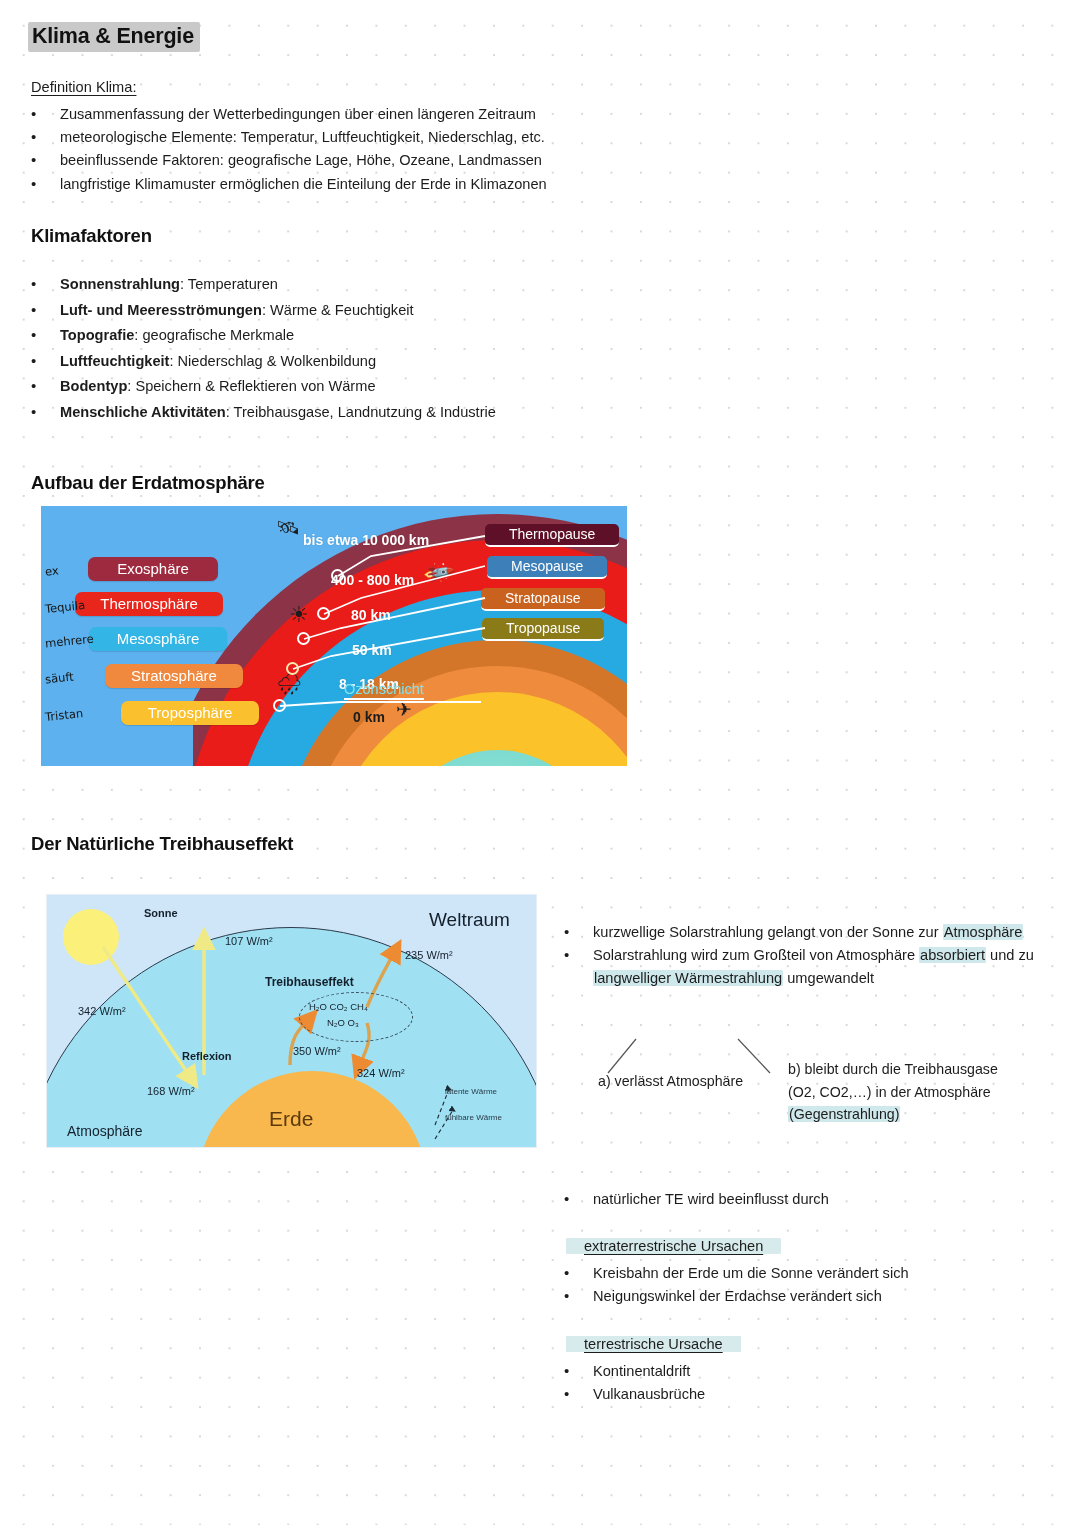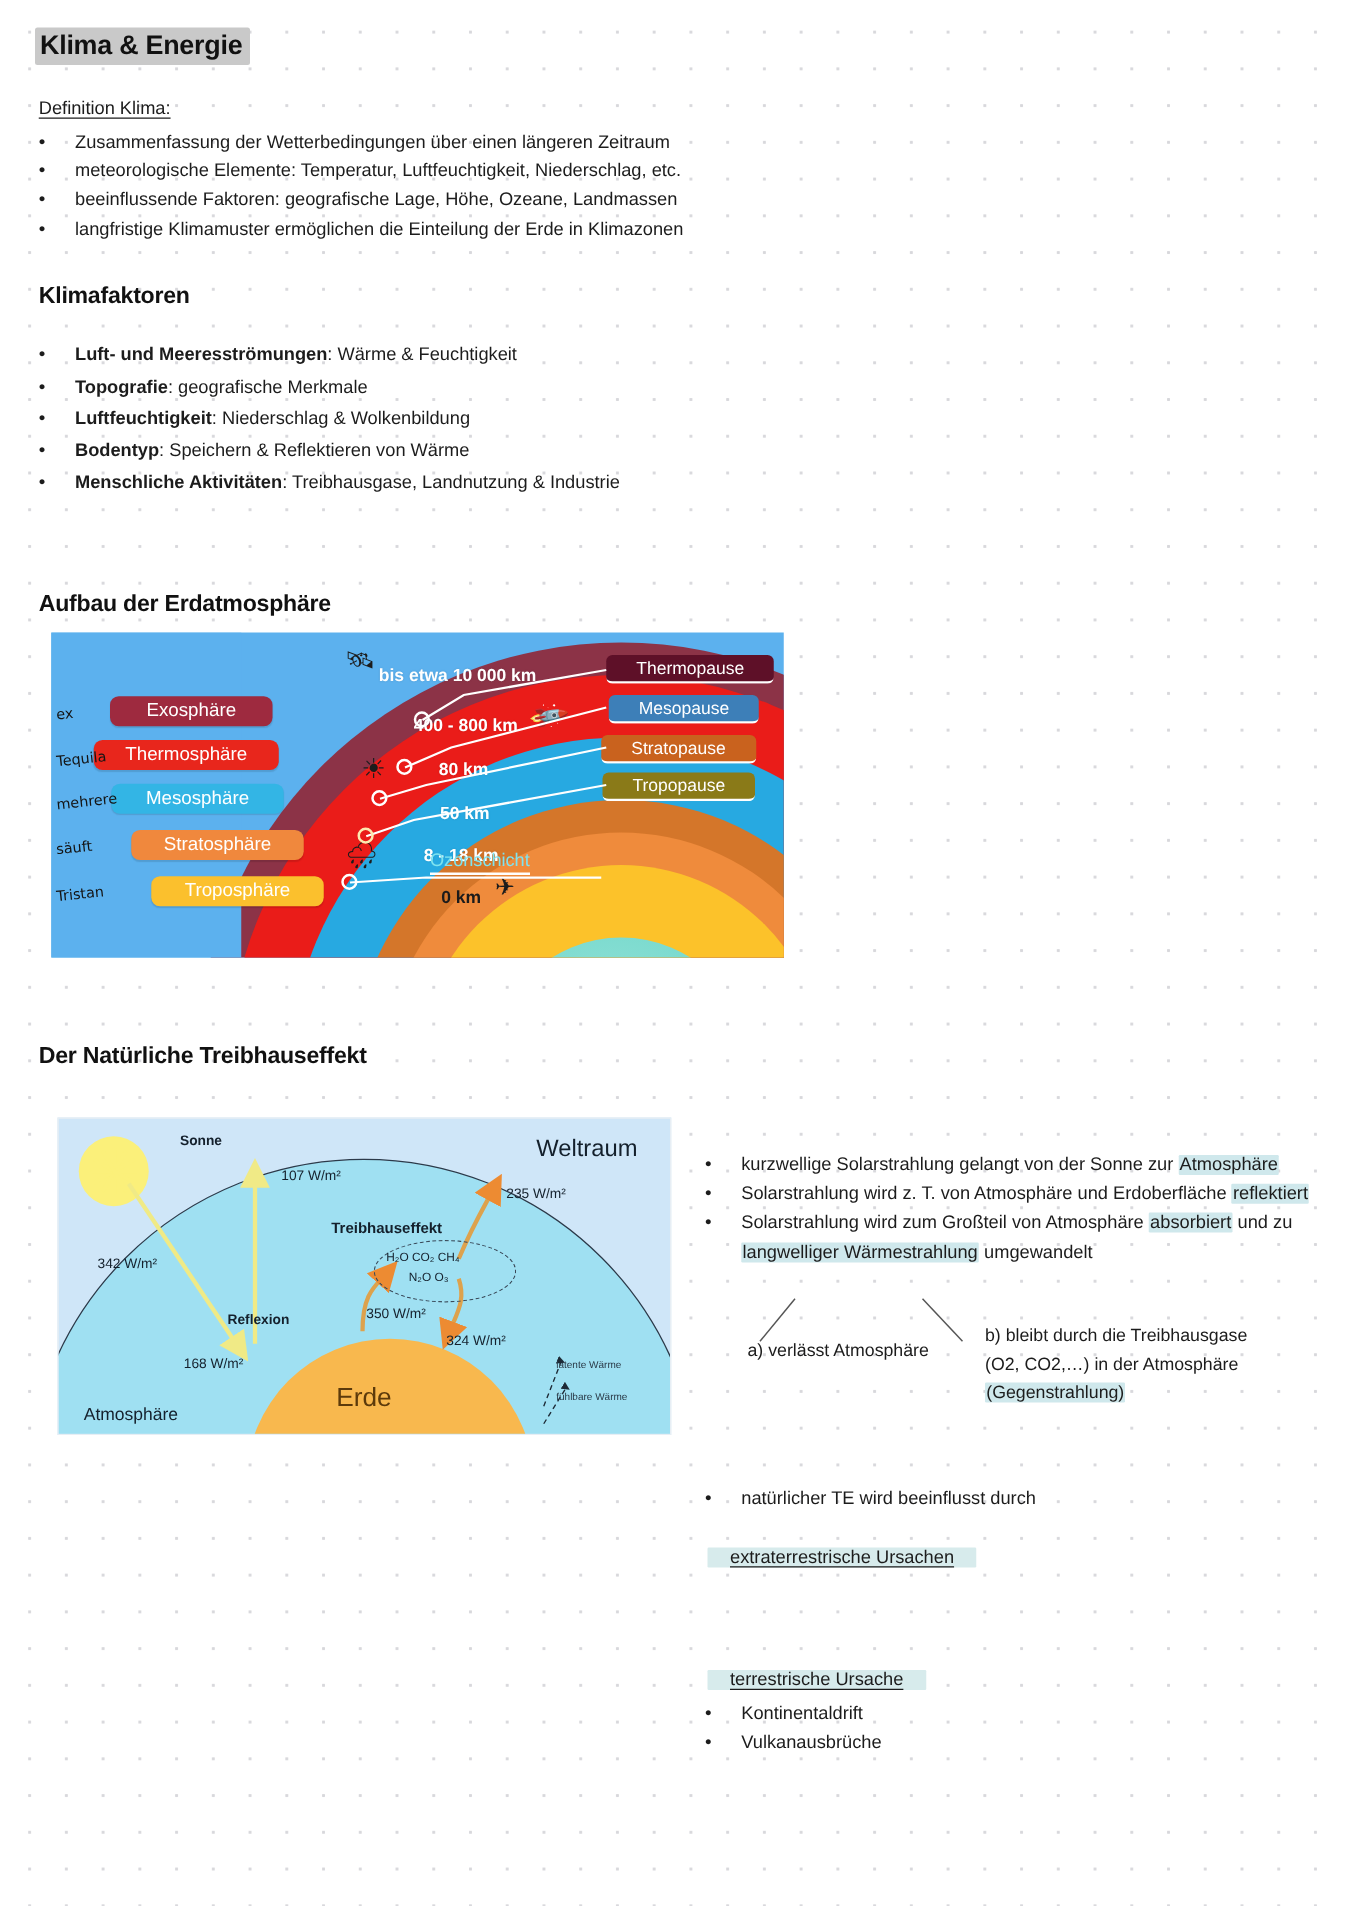--- a/index.html
+++ b/index.html
@@ -269,20 +269,21 @@
   <div class="sub-underline" style="top:79px;">Definition Klima:</div>
   <ul class="bullets" id="definition-list" style="left:25px; top:103px;">
       <li>Zusammenfassung der Wetterbedingungen über einen längeren Zeitraum</li>
       <li>meteorologische Elemente: Temperatur, Luftfeuchtigkeit, Niederschlag, etc.</li>
       <li>beeinflussende Faktoren: geografische Lage, Höhe, Ozeane, Landmassen</li>
       <li>langfristige Klimamuster ermöglichen die Einteilung der Erde in Klimazonen</li>
     </ul>
 
   <div class="h2" style="top:225px;">Klimafaktoren</div>
   <ul class="bullets wide" id="klimafaktoren-list" style="left:25px; top:272px;">
+      <li><b>Sonnenstrahlung</b>: Temperaturen</li>
       <li><b>Luft- und Meeresströmungen</b>: Wärme &amp; Feuchtigkeit</li>
       <li><b>Topografie</b>: geografische Merkmale</li>
       <li><b>Luftfeuchtigkeit</b>: Niederschlag &amp; Wolkenbildung</li>
       <li><b>Bodentyp</b>: Speichern &amp; Reflektieren von Wärme</li>
       <li><b>Menschliche Aktivitäten</b>: Treibhausgase, Landnutzung &amp; Industrie</li>
     </ul>
 
   <div class="h2" style="top:472px;">Aufbau der Erdatmosphäre</div>
 
   <div class="fig-atmo">
@@ -411,21 +412,20 @@
     <div class="g-text" style="left:310px; top:172px;">324 W/m²</div>
     <div class="g-text" style="left:100px; top:190px;">168 W/m²</div>
     <div class="g-text small" style="left:398px; top:192px;">latente Wärme</div>
     <div class="g-text small" style="left:398px; top:218px;">fühlbare Wärme</div>
     <div class="g-text" style="left:20px;  top:228px; font-size:14px;">Atmosphäre</div>
     <div class="g-text erde" style="left:222px; top:212px;text-align:right;">Erde</div>
   </div>
 
   <ul class="bullets" id="greenhouse-bullets" style="left:558px; top:921px;">
       <li><span>kurzwellige Solarstrahlung gelangt von der Sonne zur </span><span class="hl">Atmosphäre</span></li>
-      <li><span>Solarstrahlung wird z. T. von Atmosphäre und Erdoberfläche </span><span class="hl">reflektiert</span></li>
       <li><span>Solarstrahlung wird zum Großteil von Atmosphäre </span><span class="hl">absorbiert</span><span> und zu</span></li>
       <li class="cont" style="list-style: none;"><span class="hl">langwelliger Wärmestrahlung</span><span> umgewandelt</span></li>
     </ul>
 
   <svg class="connector" style="left:560px; top:1035px; width:330px; height:40px;">
     <line x1="48" y1="38" x2="76" y2="4" stroke="#555" stroke-width="1.2"></line>
     <line x1="178" y1="4" x2="210" y2="38" stroke="#555" stroke-width="1.2"></line>
   </svg>
 
   <div class="branch-text" style="left:598px; top:1058px;margin-top:12px;">a) verlässt Atmosphäre</div>
@@ -433,20 +433,24 @@
       <div><span>b) bleibt durch die Treibhausgase</span></div>
       <div><span>(O2, CO2,…) in der Atmosphäre</span></div>
       <div><span class="hl">(Gegenstrahlung)</span></div>
     </div>
 
   <ul class="bullets" id="causes-intro" style="left:558px; top:1188px;">
       <li>natürlicher TE wird beeinflusst durch</li>
     </ul>
 
   <div class="sub-underline hl-soft" style="left:566px; top:1238px;">extraterrestrische Ursachen</div>
+  <ul class="bullets" id="extraterrestrial-list" style="left:558px; top:1262px;">
+      <li>Kreisbahn der Erde um die Sonne verändert sich</li>
+      <li>Neigungswinkel der Erdachse verändert sich</li>
+    </ul>
 
   <div class="sub-underline hl-soft" style="left:566px; top:1336px;">terrestrische Ursache</div>
   <ul class="bullets" id="terrestrial-list" style="left:558px; top:1360px;">
       <li>Kontinentaldrift</li>
       <li>Vulkanausbrüche</li>
     </ul>
 
 </div>
 
 </body></html>

